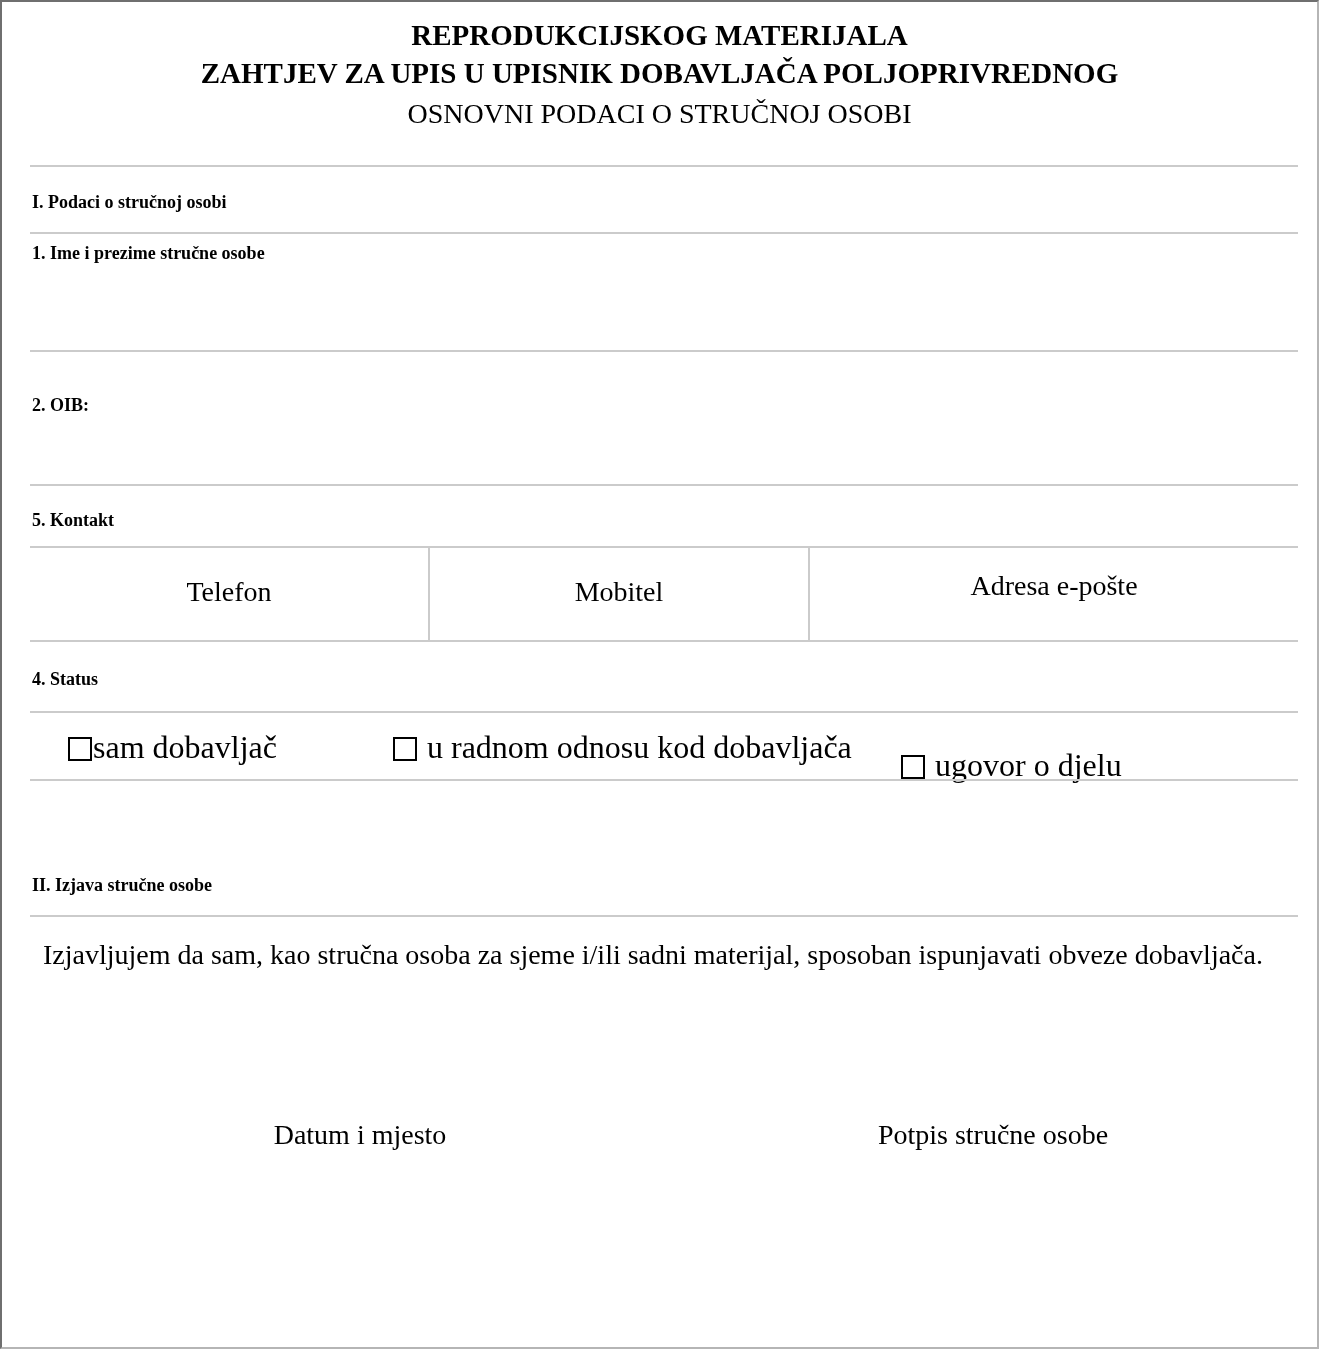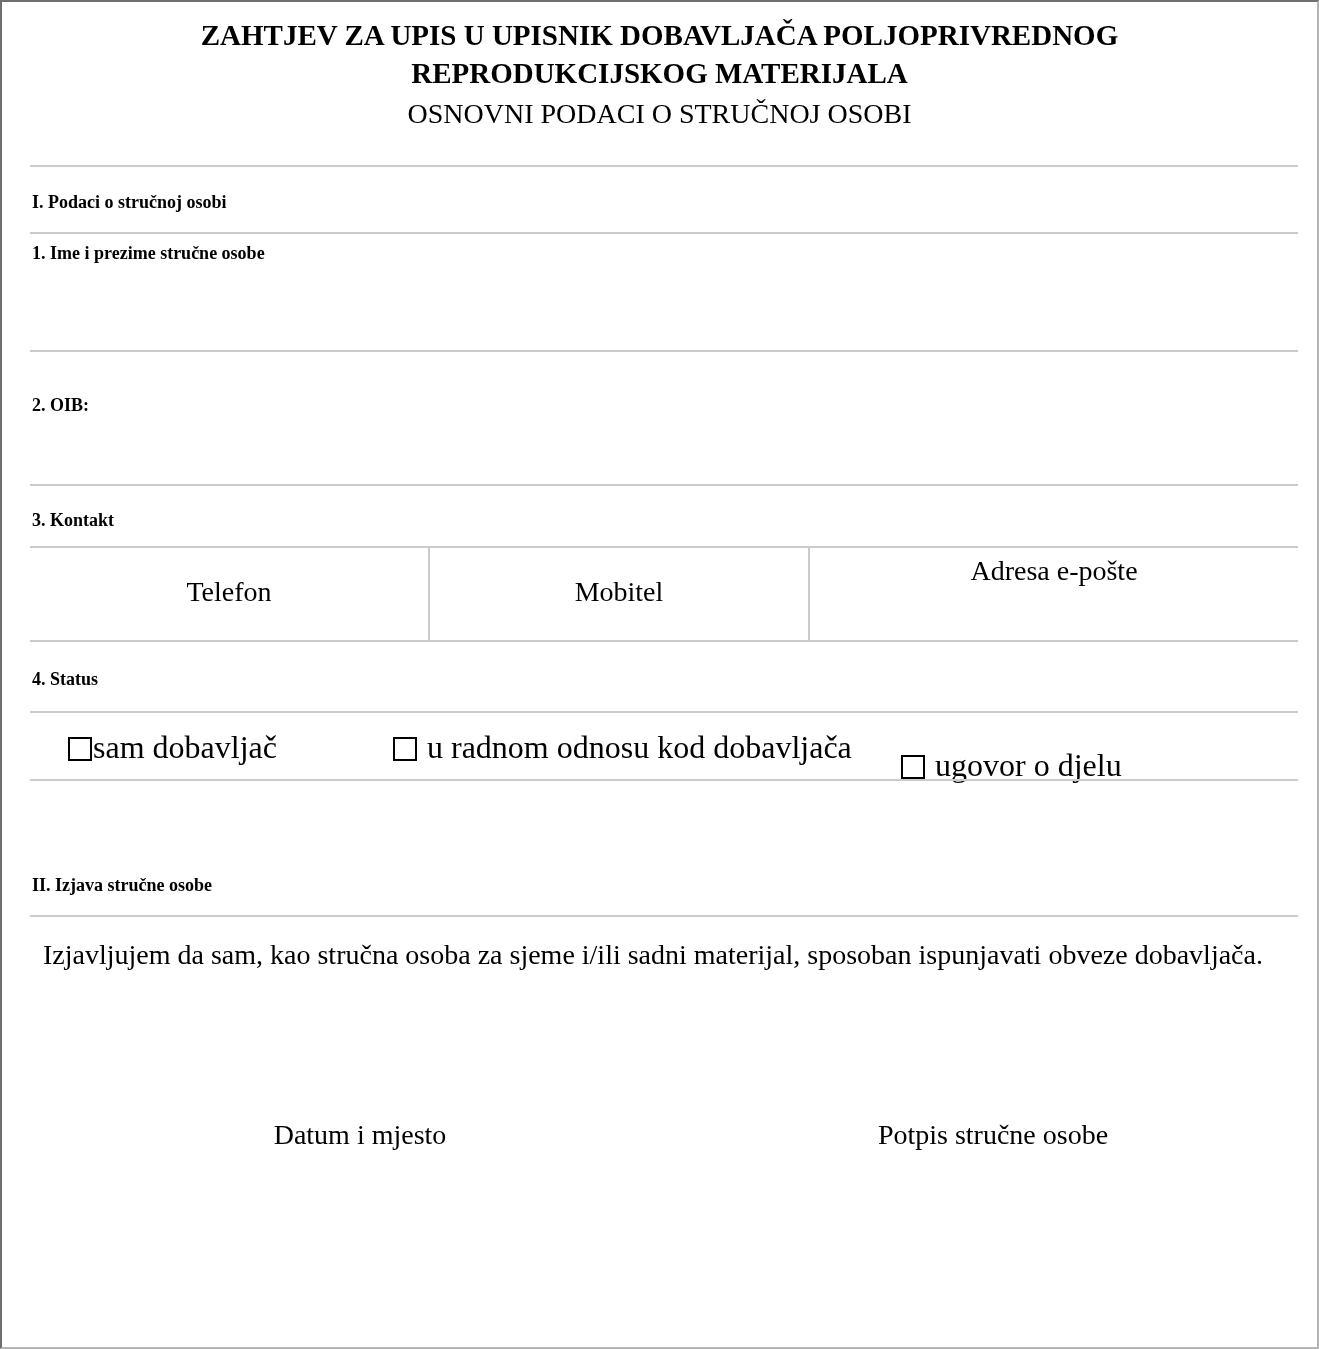--- a/index.html
+++ b/index.html
@@ -29,21 +29,21 @@
   .ime-area { top:288px; height:58px; }
   .oib-area { top:423px; height:57px; }
   .ktable { position:absolute; top:544px; left:28px; right:19px; height:96px;
             display:flex;
             border-top:2px solid #cbcbcb; border-bottom:2px solid #cbcbcb;
             box-sizing:border-box; }
   .kcell { box-sizing:border-box; text-align:center; padding-top:28px;
            font-size:28px; line-height:32px; }
   .kc1 { width:400px; border-right:2px solid #cbcbcb; }
   .kc2 { width:380px; border-right:2px solid #cbcbcb; }
-  .kc3 { flex:1; padding-top:7px; }
+  .kc3 { flex:1; padding-top:22px; }
   .cbrow { position:absolute; top:727px; left:0; right:0; height:38px;
            font-size:32px; line-height:36px; }
   .cbitem { position:absolute; top:0; white-space:nowrap; }
   .cbi1 { left:66px; } .cbi2 { left:391px; } .cbi3 { left:899px;margin-top:18px; }
   .cb { display:inline-block; width:20px; height:20px;
         border:2px solid #000; background:#fff; vertical-align:-3px; }
   .cbi1 .cb { margin-right:1px; }
   .cbi2 .cb, .cbi3 .cb { margin-right:10px; }
   .decl { position:absolute; top:934px; left:41px; right:27px; margin:0;
           font-size:28px; line-height:37px; text-align:justify; }
@@ -51,42 +51,42 @@
             font-size:28px; line-height:32px; white-space:nowrap; }
   .fl-datum  { left:358px; }
   .fl-potpis { left:991px; }
 </style>
 </head>
 <body>
 
 <div class="page">
 
   <div class="title">
+    <div>REPRODUKCIJSKOG MATERIJALA</div>
     <div>ZAHTJEV ZA UPIS U UPISNIK DOBAVLJAČA POLJOPRIVREDNOG</div>
-    <div>REPRODUKCIJSKOG MATERIJALA</div>
   </div>
   <div class="subtitle">OSNOVNI PODACI O STRUČNOJ OSOBI</div>
 
   <div class="rule r1"></div>
 
   <div class="h hI">I. Podaci o stručnoj osobi</div>
 
   <div class="rule r2"></div>
 
   <div class="h h1">1. Ime i prezime stručne osobe</div>
   <div class="input-area ime-area"></div>
 
   <div class="rule r3"></div>
 
   <div class="h h2">2. OIB:</div>
   <div class="input-area oib-area"></div>
 
   <div class="rule r4"></div>
 
-  <div class="h h3">3. Kontakt</div>
+  <div class="h h3">5. Kontakt</div>
 
   <div class="ktable">
     <div class="kcell kc1">
       <span>Telefon</span>
     </div>
     <div class="kcell kc2">
       <span>Mobitel</span>
     </div>
     <div class="kcell kc3">
       <span>Adresa e-pošte</span>

